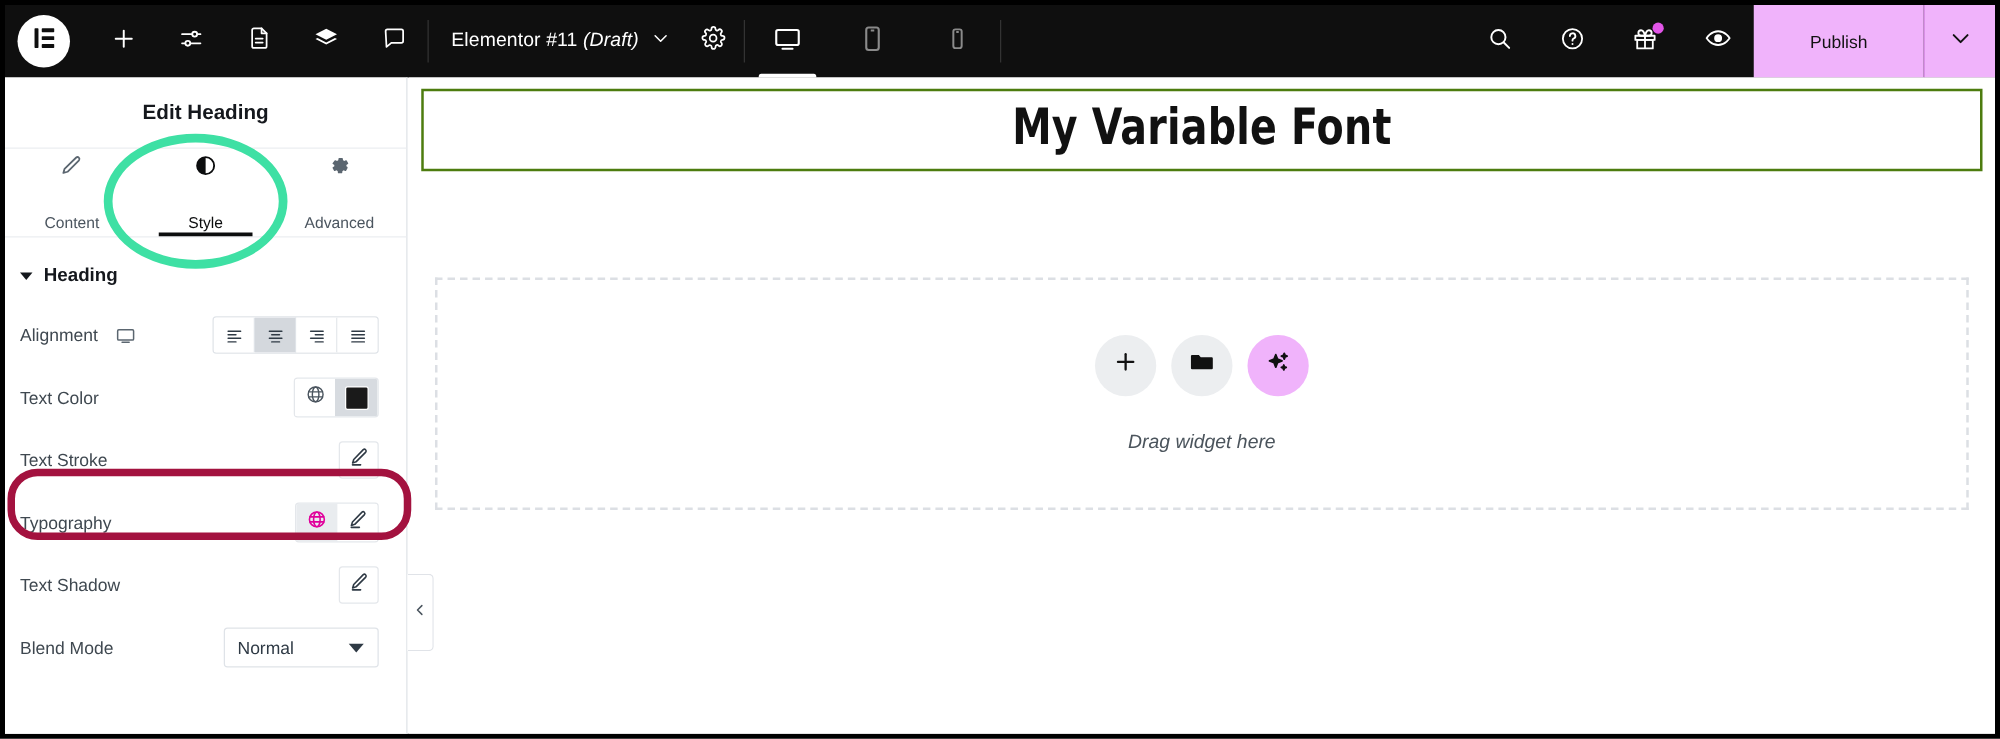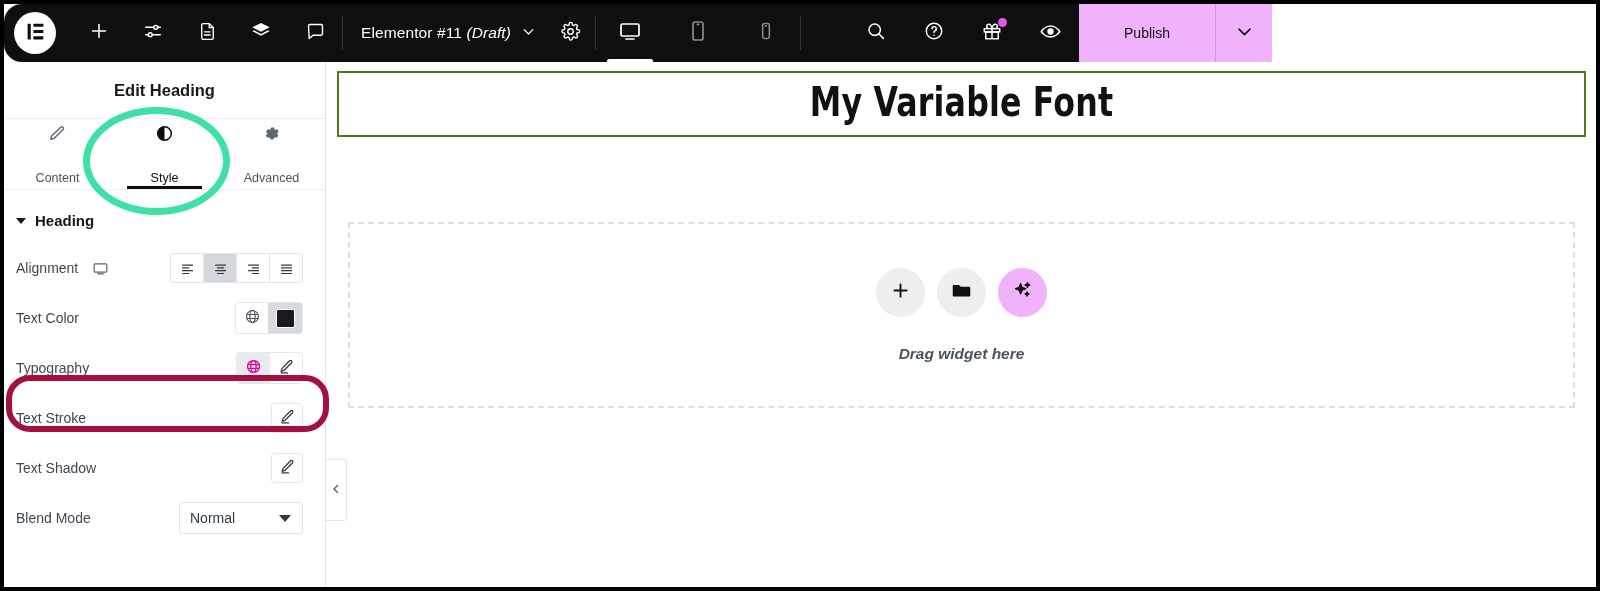--- a/index.html
+++ b/index.html
@@ -18,26 +18,25 @@
     background: #fff;
     overflow: hidden;
     box-sizing: border-box;
     border: 4px solid #000;
   }
 
   
   .topbar {
     position: absolute;
     left: 0; top: 0;
-    width: 1268px;
+    width: 1592px;
     height: 58px;
     background: #0f0f0f;
     display: flex;
     align-items: stretch;
-    border-radius: 18px;
   }
   .tb-left {
     display: flex;
     align-items: center;
     height: 100%;
     padding-left: 10px;
   }
   .logo-btn {
     width: 42px; height: 42px;
     border-radius: 50%;
@@ -384,21 +383,20 @@
     left: 21px;
     right: 21px;
     top: 160px;
     height: 182px;
     border: 2px dashed #dcdfe4;
     display: flex;
     flex-direction: column;
     align-items: center;
     justify-content: center;
     gap: 28px;
-    font-weight: bold;
   }
   .dz-buttons {
     display: flex;
     gap: 12px;
   }
   .dz-btn {
     width: 49px; height: 49px;
     border-radius: 50%;
     background: #eceef0;
     display: flex; align-items: center; justify-content: center;
@@ -708,20 +706,33 @@
             </svg>
           </span>
         </div>
         <div class="swatch-cell">
           <span class="swatch"></span>
         </div>
       </div>
     </div>
 
     <div class="ctrl-row">
+      <span class="ctrl-label">Text Stroke</span>
+      <span class="ctrl-spacer"></span>
+      <div class="pencil-btn">
+        <span>
+          <svg width="17" height="17" viewBox="0 0 24 24" fill="none" stroke="currentColor" stroke-width="1.8" stroke-linejoin="round" stroke-linecap="round">
+            <path d="M16.4 3.8a2 2 0 0 1 2.8 2.8L8.2 17.6 4.4 18.8l1.2-3.8z"></path>
+            <line x1="4.2" y1="21" x2="13.4" y2="21"></line>
+          </svg>
+        </span>
+      </div>
+    </div>
+
+    <div class="ctrl-row">
       <span class="ctrl-label">Typography</span>
       <span class="ctrl-spacer"></span>
       <div class="typo-combo">
         <div class="globe-cell tinted">
           <span>
             <svg width="17" height="17" viewBox="0 0 24 24" fill="none" stroke="currentColor" stroke-width="1.8">
               <circle cx="12" cy="12" r="8.4"></circle>
               <ellipse cx="12" cy="12" rx="3.7" ry="8.4"></ellipse>
               <line x1="3.6" y1="9.2" x2="20.4" y2="9.2"></line>
               <line x1="3.6" y1="14.8" x2="20.4" y2="14.8"></line>
@@ -733,33 +744,20 @@
             <svg width="17" height="17" viewBox="0 0 24 24" fill="none" stroke="currentColor" stroke-width="1.8" stroke-linejoin="round" stroke-linecap="round">
               <path d="M16.4 3.8a2 2 0 0 1 2.8 2.8L8.2 17.6 4.4 18.8l1.2-3.8z"></path>
               <line x1="4.2" y1="21" x2="13.4" y2="21"></line>
             </svg>
           </span>
         </div>
       </div>
     </div>
 
     <div class="ctrl-row">
-      <span class="ctrl-label">Text Stroke</span>
-      <span class="ctrl-spacer"></span>
-      <div class="pencil-btn">
-        <span>
-          <svg width="17" height="17" viewBox="0 0 24 24" fill="none" stroke="currentColor" stroke-width="1.8" stroke-linejoin="round" stroke-linecap="round">
-            <path d="M16.4 3.8a2 2 0 0 1 2.8 2.8L8.2 17.6 4.4 18.8l1.2-3.8z"></path>
-            <line x1="4.2" y1="21" x2="13.4" y2="21"></line>
-          </svg>
-        </span>
-      </div>
-    </div>
-
-    <div class="ctrl-row">
       <span class="ctrl-label">Text Shadow</span>
       <span class="ctrl-spacer"></span>
       <div class="pencil-btn">
         <span>
           <svg width="17" height="17" viewBox="0 0 24 24" fill="none" stroke="currentColor" stroke-width="1.8" stroke-linejoin="round" stroke-linecap="round">
             <path d="M16.4 3.8a2 2 0 0 1 2.8 2.8L8.2 17.6 4.4 18.8l1.2-3.8z"></path>
             <line x1="4.2" y1="21" x2="13.4" y2="21"></line>
           </svg>
         </span>
       </div>

